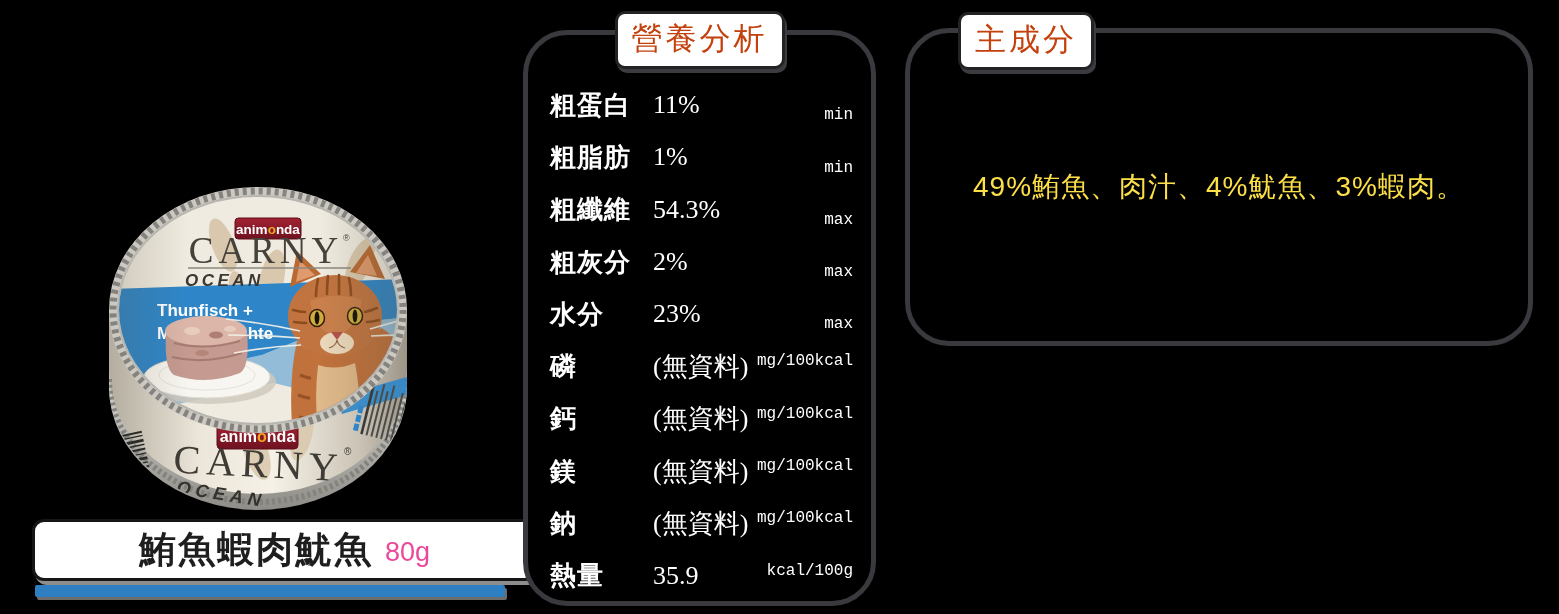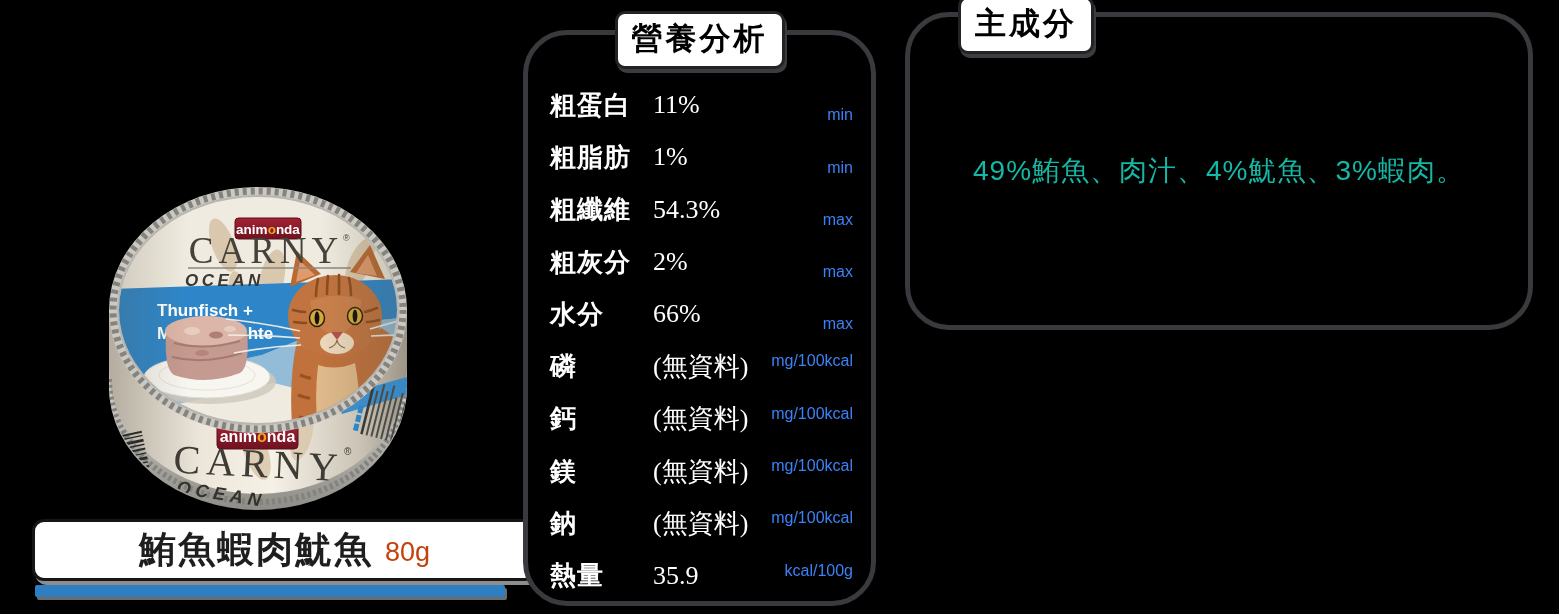--- a/index.html
+++ b/index.html
@@ -16,49 +16,49 @@
   
   .can-svg{position:absolute;left:104px;top:183px;}
   .name-plate{
     position:absolute;left:32px;top:519px;width:505px;height:62px;
     background:#fff;border:3px solid #161616;border-radius:12px;
     box-shadow:3px 4px 0 #8d8d8d;
     display:flex;align-items:center;justify-content:center;gap:12px;
     box-sizing:border-box;
   }
   .name-text{font-size:37px;font-weight:bold;color:#1e1e1e;letter-spacing:2px;white-space:nowrap;}
-  .name-weight{font-size:27px;color:#c2410c;margin-top:4px;}
+  .name-weight{font-size:27px;color:#ec4899;margin-top:4px;}
   .blue-bar{
     position:absolute;left:35px;top:585px;width:470px;height:12px;
     background:var(--accent);border-radius:2px;box-shadow:2px 3px 0 #6c6c6c;
   }
   
   .panel{
     position:absolute;background:#000;border:5px solid var(--panel-border);
     border-radius:44px;box-sizing:border-box;
   }
   .panel-nutrition{left:523px;top:30px;width:353px;height:576px;}
-  .panel-ingredients{left:905px;top:12px;width:628px;height:318px;}
+  .panel-ingredients{left:905px;top:28px;width:628px;height:318px;}
   .panel-title{
     position:absolute;background:#fff;border:3px solid #232325;border-radius:10px;
-    color:#000000;font-weight:bold;font-size:31px;letter-spacing:3px;
+    color:#c2410c;font-weight:normal;font-size:31px;letter-spacing:3px;
     padding:4px 14px 6px 14px;box-shadow:2px 4px 0 #3c3c40;white-space:nowrap;
   }
   .panel-nutrition .panel-title{top:-24px;left:50%;transform:translateX(-50%);}
   .panel-ingredients .panel-title{top:-21px;left:48px;}
   .nrows{margin-top:44px;}
   .nrow{display:flex;height:52.3px;padding:0 18px 0 22px;align-items:center;color:#fff;}
   .nlabel{width:103px;font-size:26px;font-weight:bold;letter-spacing:1px;flex:none;font-family:Liberation Mono, monospace;}
   .nvalue{font-size:26px;font-family:"Liberation Serif", serif;}
-  .nunit{margin-left:auto;font-size:16px;font-family:Liberation Sans, sans-serif;color:#3b82f6;}
+  .nunit{margin-left:auto;font-size:16px;font-family:Liberation Mono, monospace;color:#ffffff;}
   .u-short{align-self:flex-end;margin-bottom:7px;}
   .u-long{align-self:flex-start;margin-top:12px;}
   .ingredients-text{
     position:absolute;inset:0;display:flex;align-items:center;justify-content:center;
-    color:#14b8a6;font-size:28px;letter-spacing:1px;margin:0;
+    color:#fde047;font-size:28px;letter-spacing:1px;margin:0;
   }
 </style>
 </head>
 <body>
 
 <svg class="can-svg" width="312" height="334" viewBox="0 0 312 334" xmlns="http://www.w3.org/2000/svg">
   <defs>
     <clipPath id="lidClip">
         <ellipse cx="154" cy="127" rx="139" ry="113"></ellipse>
       </clipPath>
@@ -256,21 +256,21 @@
         <span class="nvalue">54.3%</span>
         <span class="nunit u-short">max</span>
       </div>
       <div class="nrow">
         <span class="nlabel">粗灰分</span>
         <span class="nvalue">2%</span>
         <span class="nunit u-short">max</span>
       </div>
       <div class="nrow">
         <span class="nlabel">水分</span>
-        <span class="nvalue">66%</span>
+        <span class="nvalue">23%</span>
         <span class="nunit u-short">max</span>
       </div>
       <div class="nrow">
         <span class="nlabel">磷</span>
         <span class="nvalue">(無資料)</span>
         <span class="nunit u-long">mg/100kcal</span>
       </div>
       <div class="nrow">
         <span class="nlabel">鈣</span>
         <span class="nvalue">(無資料)</span>

